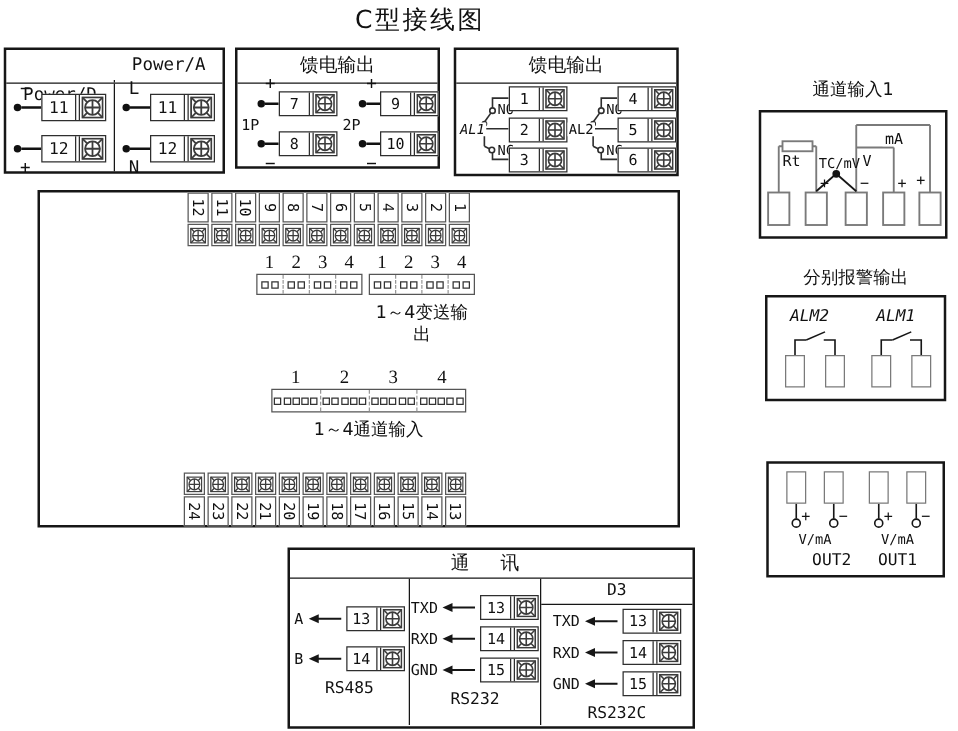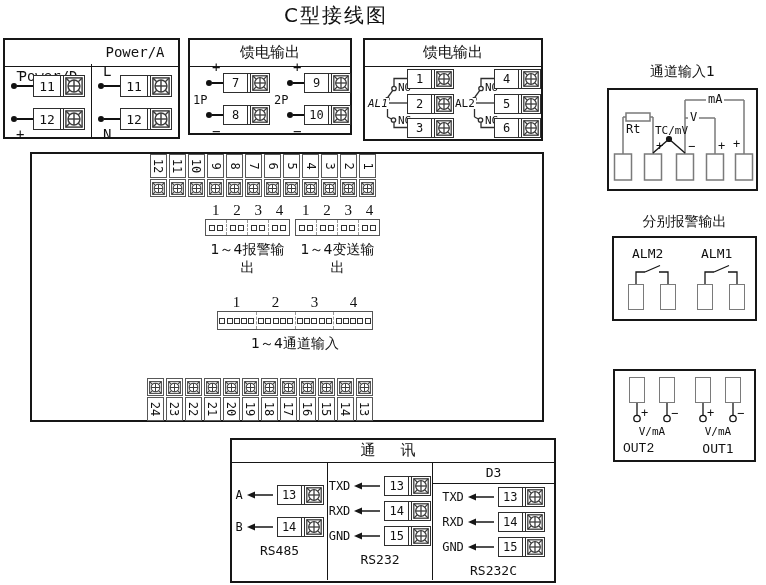--- a/index.html
+++ b/index.html
@@ -79,21 +79,21 @@
   .pin{display:flex;align-items:center;gap:3px;}
   .psig{font-size:12px;text-align:right;}
   .standard{font-size:13px;text-align:center;margin-top:2px;}
   .arr{display:block;}
 
   
   .rlabel{position:absolute;text-align:center;font-size:14px;}
   .sq{position:absolute;box-sizing:border-box;border:1.6px solid #7a7a7a;background:#fff;}
   .olabel{position:absolute;font-size:13px;}
   .s-sm{position:absolute;font-size:12px;line-height:1;}
-  .onwire{background:#fff;padding:0 2px;}
+  .onwire{background:#fff;padding:0 2px;margin-top:12px;}
 </style>
 </head>
 <body>
 
 <svg width="0" height="0" style="position:absolute">
   <defs>
     <g id="screw" fill="none" stroke="#3c3c3c" stroke-width="1.6">
       <rect x="1" y="1" width="18" height="18"></rect>
       <circle cx="10" cy="10" r="6.6"></circle>
       <line x1="3.4" y1="10" x2="16.6" y2="10"></line>
@@ -592,21 +592,20 @@
         </div>
         <div class="ccell">
           <span class="cpin"></span>
           <span class="cpin"></span>
         </div>
         <div class="ccell">
           <span class="cpin"></span>
           <span class="cpin"></span>
         </div>
       </div>
-      <div class="clabel cn">1～4报警输出</div>
     </div>
   <div class="conn" style="left:295px;top:202px;width:85px;">
       <div class="cnums">
         <span>1</span>
         <span>2</span>
         <span>3</span>
         <span>4</span>
       </div>
       <div class="crect" style="height:17px;">
         <div class="ccell">
@@ -845,21 +844,21 @@
     <span class="s-sm" style="left:46px;top:35px;font-size:11px;">TC/mV</span>
     <span class="s-sm onwire" style="left:79px;top:21px;">V</span>
     <span class="s-sm onwire" style="left:97px;top:3px;">mA</span>
     <span class="s-sm" style="left:47px;top:50px;">+</span>
     <span class="s-sm" style="left:79px;top:50px;">−</span>
     <span class="s-sm" style="left:109px;top:50px;">+</span>
     <span class="s-sm" style="left:124px;top:48px;">+</span>
   </div>
 
   <div class="rlabel cn" style="left:612px;top:213px;width:145px;">分别报警输出</div>
-  <div class="bx" style="left:612px;top:236px;width:145px;height:85px;">
+  <div class="bx" style="left:612px;top:236px;width:145px;height:85px;font-style:italic;">
     <div class="abs" style="left:10px;top:8px;width:56px;height:64px;">
       <div class="olabel" style="left:8px;top:0;">ALM2</div>
       <svg class="abs" style="left:0;top:18px;" width="56" height="20" viewBox="0 0 56 20">
         <g fill="none" stroke="#161616" stroke-width="1.3">
           <path d="M12 20 V8 H21"></path>
             <path d="M44 20 V8 H35"></path>
             <path d="M21 8 L36 1.5"></path>
         </g>
       </svg>
       <div class="sq" style="left:4px;top:38px;width:16px;height:26px;"></div>
@@ -887,21 +886,21 @@
         <g fill="none" stroke="#161616" stroke-width="1.3">
           <path d="M14 0 V12"></path>
             <path d="M44 0 V12"></path>
           <circle cx="14" cy="15.5" r="3.2"></circle>
             <circle cx="44" cy="15.5" r="3.2"></circle>
         </g>
       </svg>
       <span class="s-sm" style="left:18px;top:30px;">+</span>
       <span class="s-sm" style="left:48px;top:30px;">−</span>
       <div class="olabel" style="left:0;top:48px;width:58px;text-align:center;font-size:11px;">V/mA</div>
-      <div class="olabel" style="left:0;top:64px;width:58px;text-align:left;font-family:Liberation Mono, monospace;">OUT2</div>
+      <div class="olabel" style="left:0;top:64px;width:58px;text-align:right;">OUT2</div>
     </div>
     <div class="abs" style="left:74px;top:6px;width:58px;height:80px;">
       <div class="sq" style="left:6px;top:0;width:16px;height:26px;"></div>
       <div class="sq" style="left:36px;top:0;width:16px;height:26px;"></div>
       <svg class="abs" style="left:0;top:26px;" width="58" height="20" viewBox="0 0 58 20">
         <g fill="none" stroke="#161616" stroke-width="1.3">
           <path d="M14 0 V12"></path>
             <path d="M44 0 V12"></path>
           <circle cx="14" cy="15.5" r="3.2"></circle>
             <circle cx="44" cy="15.5" r="3.2"></circle>

